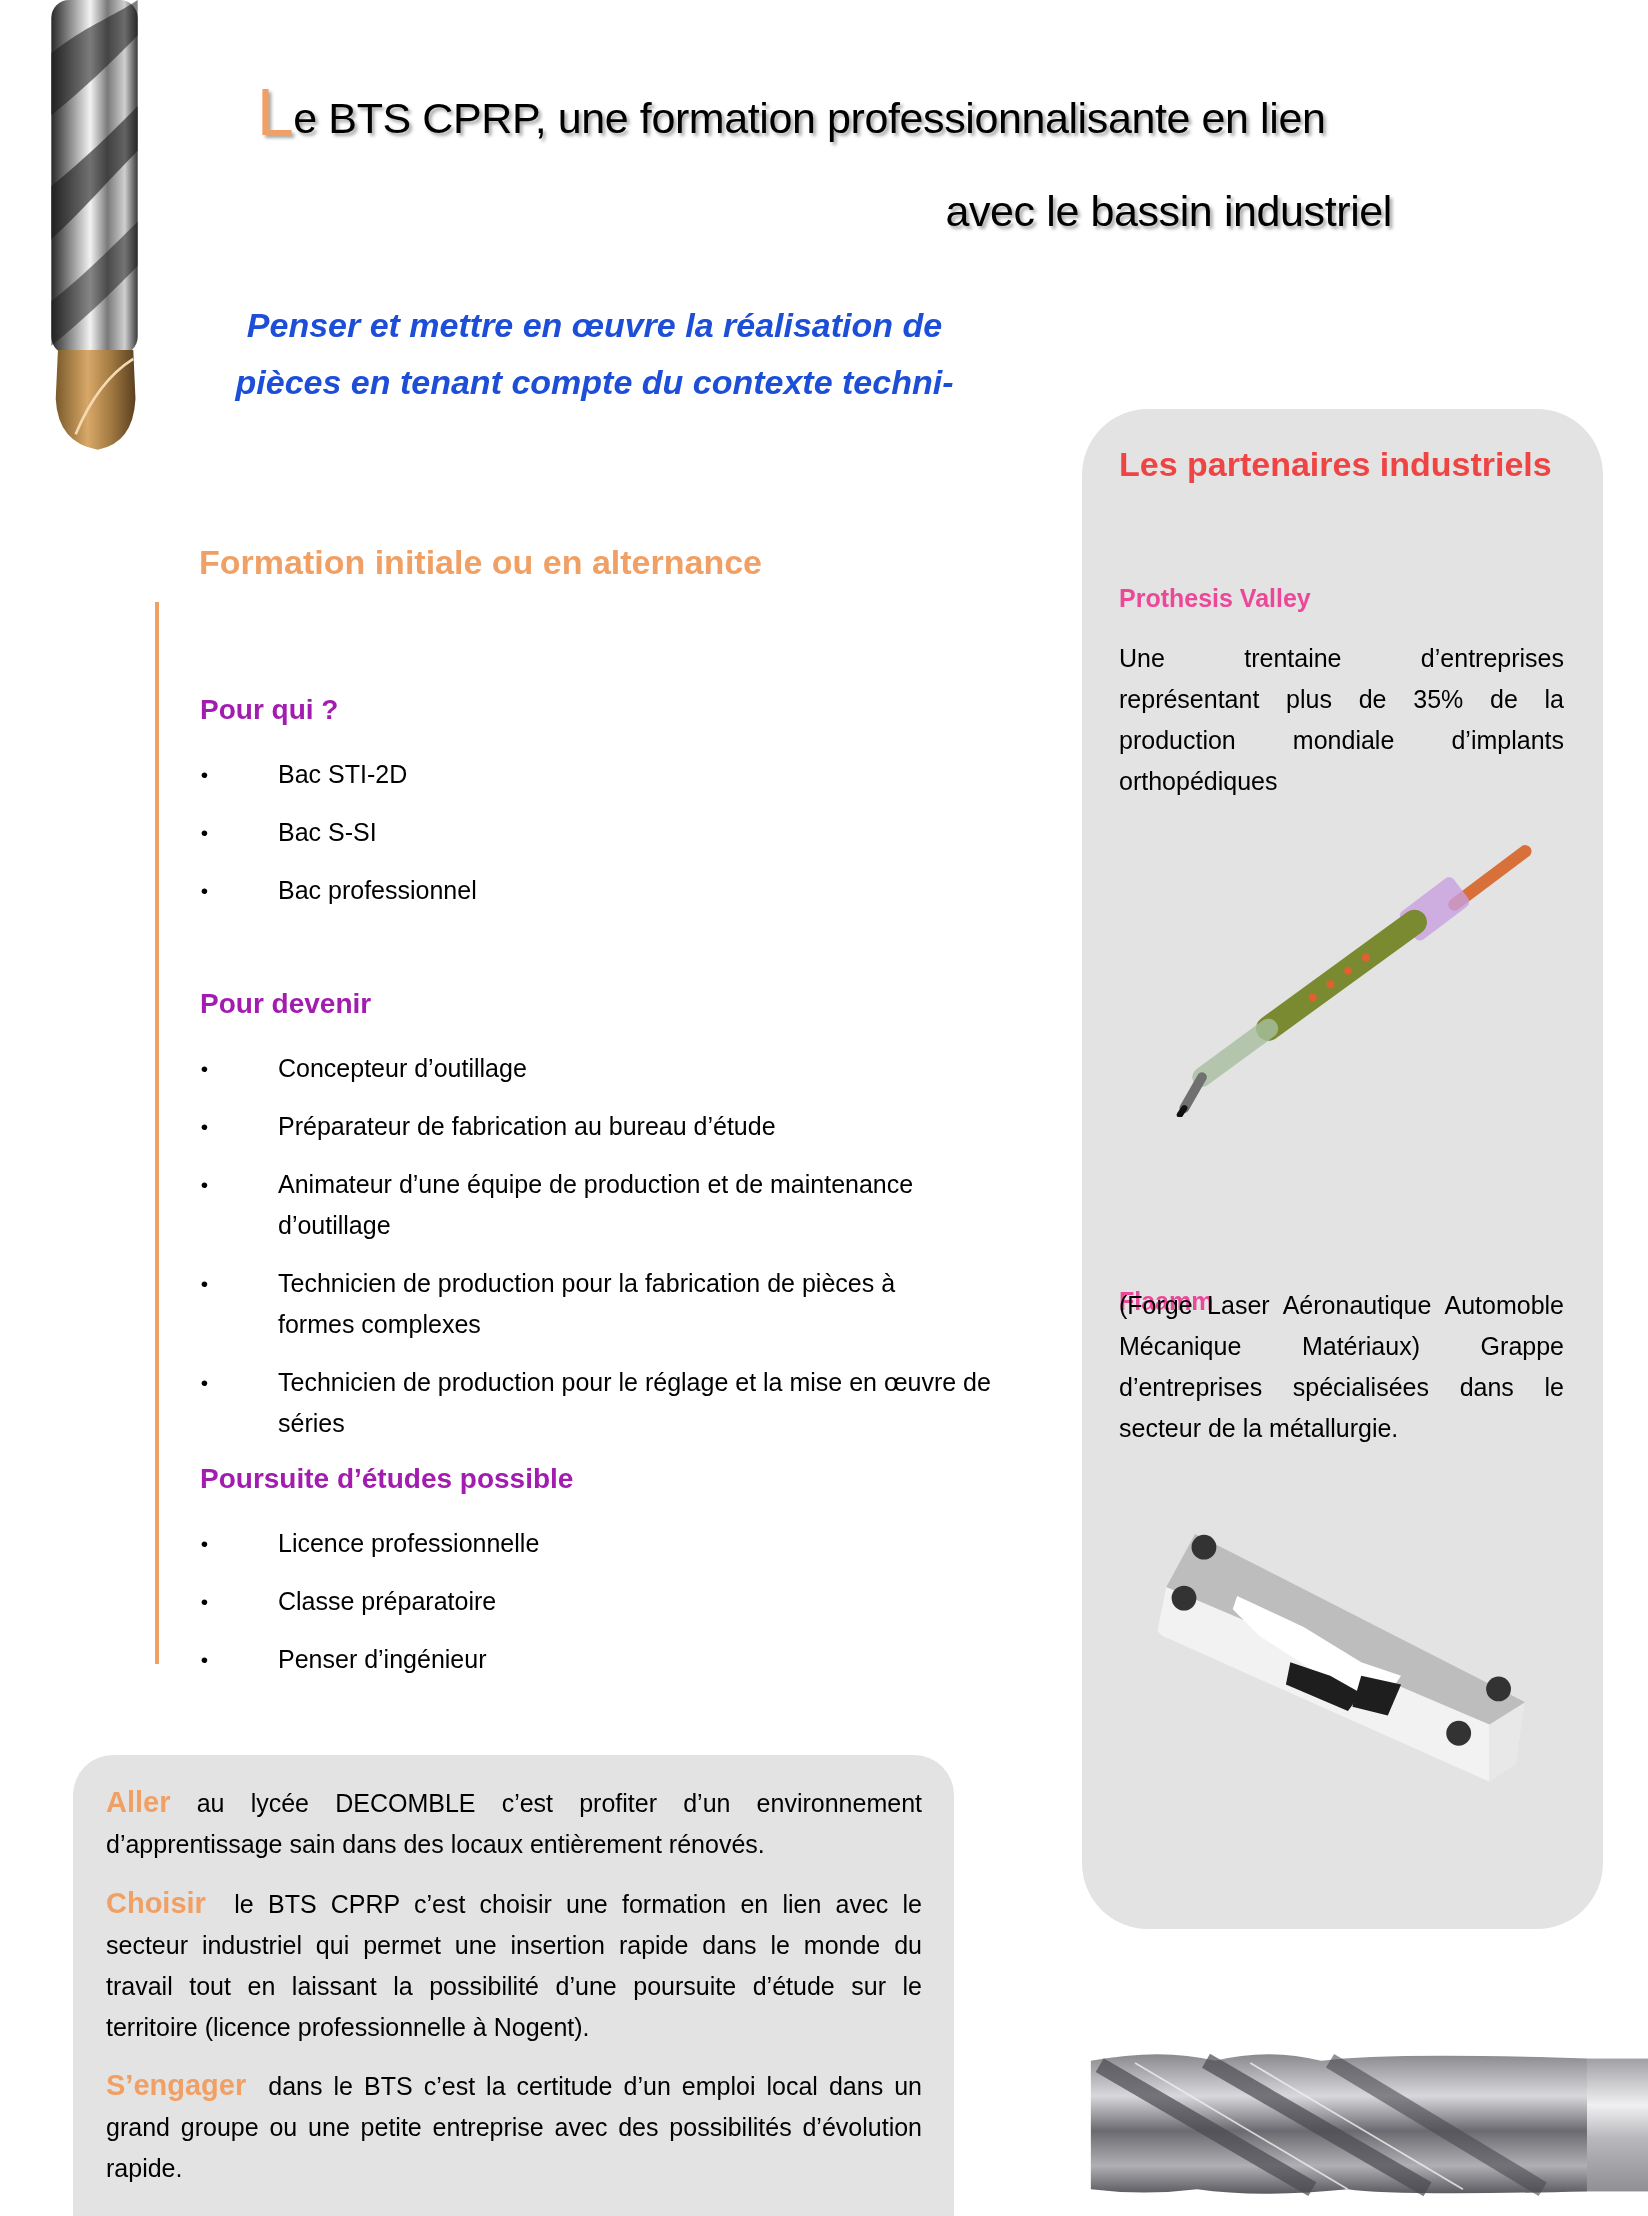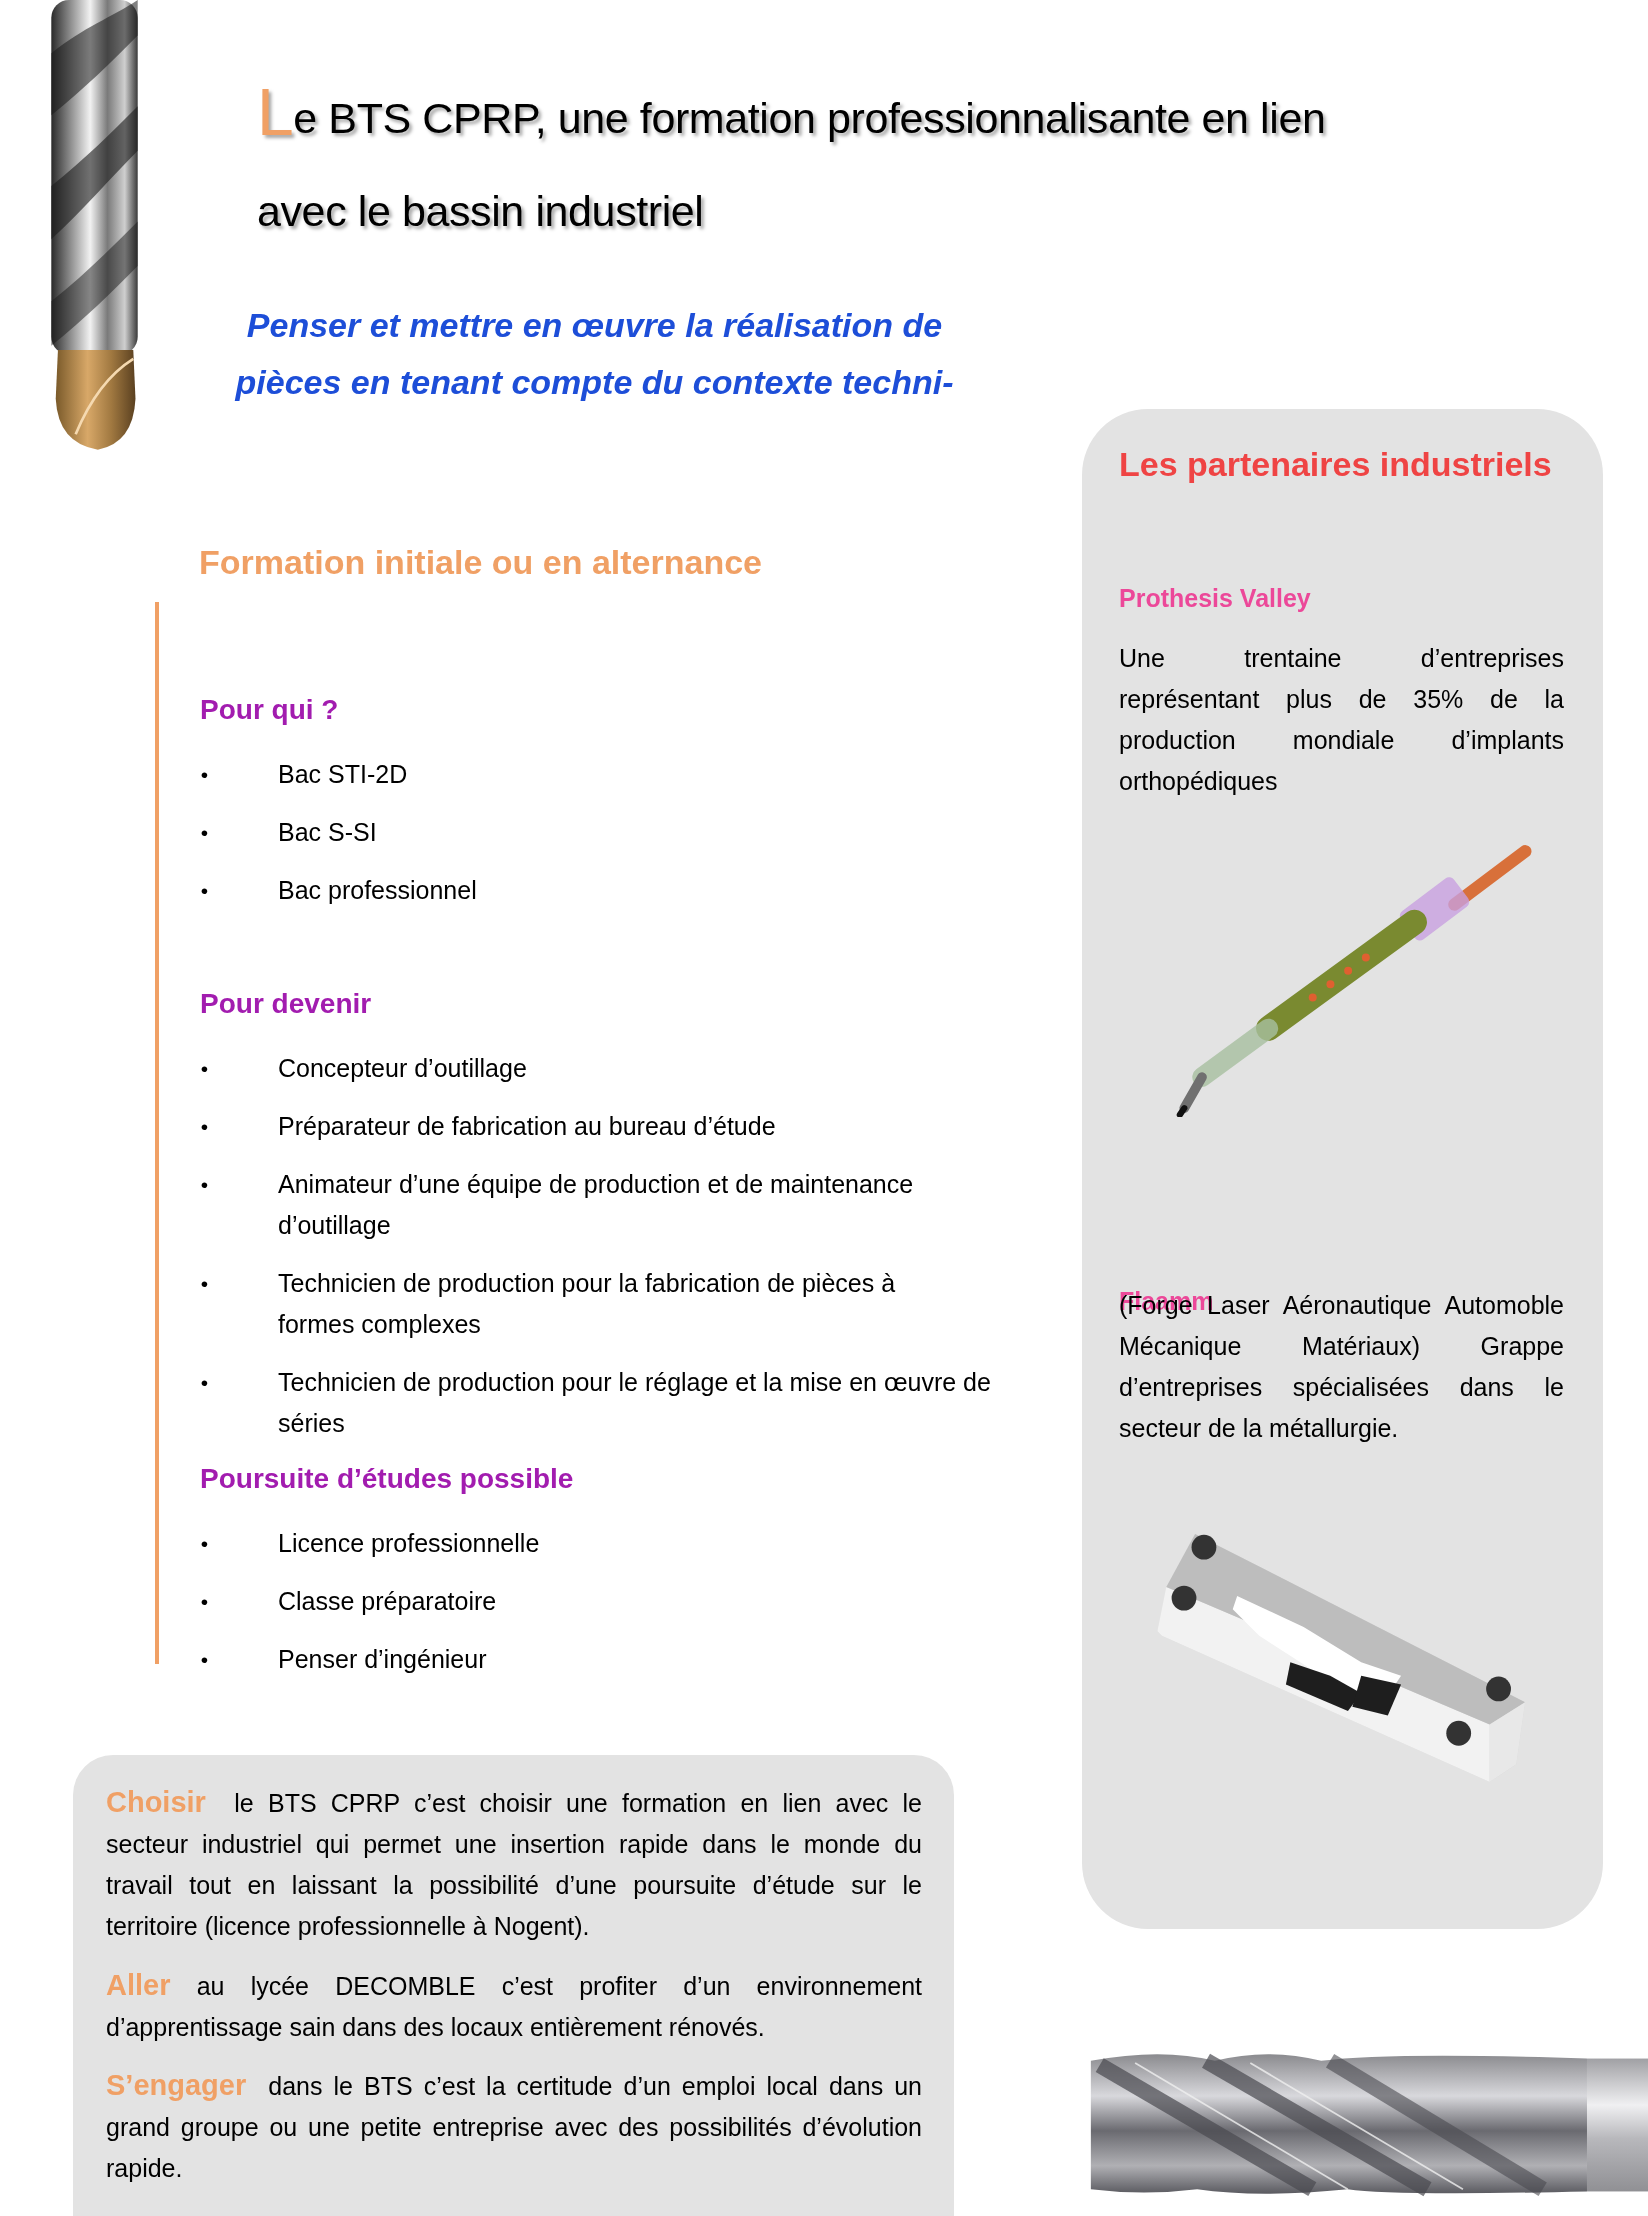--- a/index.html
+++ b/index.html
@@ -113,21 +113,21 @@
     <path d="M5,680 C80,620 140,560 200,500 L200,600 C140,660 80,720 5,780 Z" fill="#1a1a1a" opacity="0.5"></path>
     <path d="M20,790 L190,790 L195,900 Q190,1000 110,1015 Q20,1000 15,900 Z" fill="url(#gold)"></path>
     <path d="M60,980 Q110,860 190,810" stroke="#f5d9b0" stroke-width="6" fill="none"></path>
   </svg>
 </div>
 
 <div class="abs title">
   <span class="line1" style="padding-left:0;">
     <span class="drop">L</span><span>e BTS CPRP, une formation professionnalisante en lien</span>
   </span>
-  <span style="display:block;text-align:left;">avec le bassin industriel</span>
+  <span style="display:block;text-align:right;">avec le bassin industriel</span>
 </div>
 
 <div class="abs subtitle">
   <div>Penser et mettre en œuvre la réalisation de</div>
   <div>pièces en tenant compte du contexte techni-</div>
 </div>
 
 <div class="abs section-heading">Formation initiale ou en alternance</div>
 <div class="abs vbar"></div>
 
@@ -189,22 +189,22 @@
     <circle cx="780" cy="390" r="28" fill="#333"></circle>
     <circle cx="690" cy="490" r="28" fill="#333"></circle>
     <polygon points="190,180 340,250 470,330 560,360 520,420 380,360 240,270 180,210" fill="#ffffff"></polygon>
     <polygon points="310,330 400,360 470,400 440,440 300,380" fill="#1e1e1e"></polygon>
     <polygon points="470,360 560,380 530,450 450,430" fill="#1e1e1e"></polygon>
   </svg>
 </div>
 
 <div class="abs why-box"></div>
 <div class="abs why-text">
+  <p><span class="kw">Aller</span><span style="white-space:pre-wrap;"> au lycée DECOMBLE c’est profiter d’un environnement d’apprentissage sain dans des locaux entièrement rénovés.</span></p>
   <p><span class="kw">Choisir</span><span style="white-space:pre-wrap;">  le BTS CPRP c’est choisir une formation en lien avec le secteur industriel qui permet une insertion rapide dans le monde du travail tout en laissant la possibilité d’une poursuite d’étude sur le territoire (licence professionnelle à Nogent).</span></p>
-  <p><span class="kw">Aller</span><span style="white-space:pre-wrap;"> au lycée DECOMBLE c’est profiter d’un environnement d’apprentissage sain dans des locaux entièrement rénovés.</span></p>
   <p><span class="kw">S’engager</span><span style="white-space:pre-wrap;">  dans le BTS c’est la certitude d’un emploi local dans un grand groupe ou une petite entreprise avec des possibilités d’évolution rapide.</span></p>
 </div>
 
 <div class="abs img-ph" style="left:1082px; top:2043px; width:567px; height:164px;">
   <svg width="567" height="164" viewBox="0 0 1280 370">
     <defs>
       <linearGradient id="mill" x1="0" x2="0" y1="0" y2="1">
         <stop offset="0" stop-color="#8a8a8e"></stop>
         <stop offset="0.3" stop-color="#d8d8dc"></stop>
         <stop offset="0.55" stop-color="#6a6a70"></stop>

